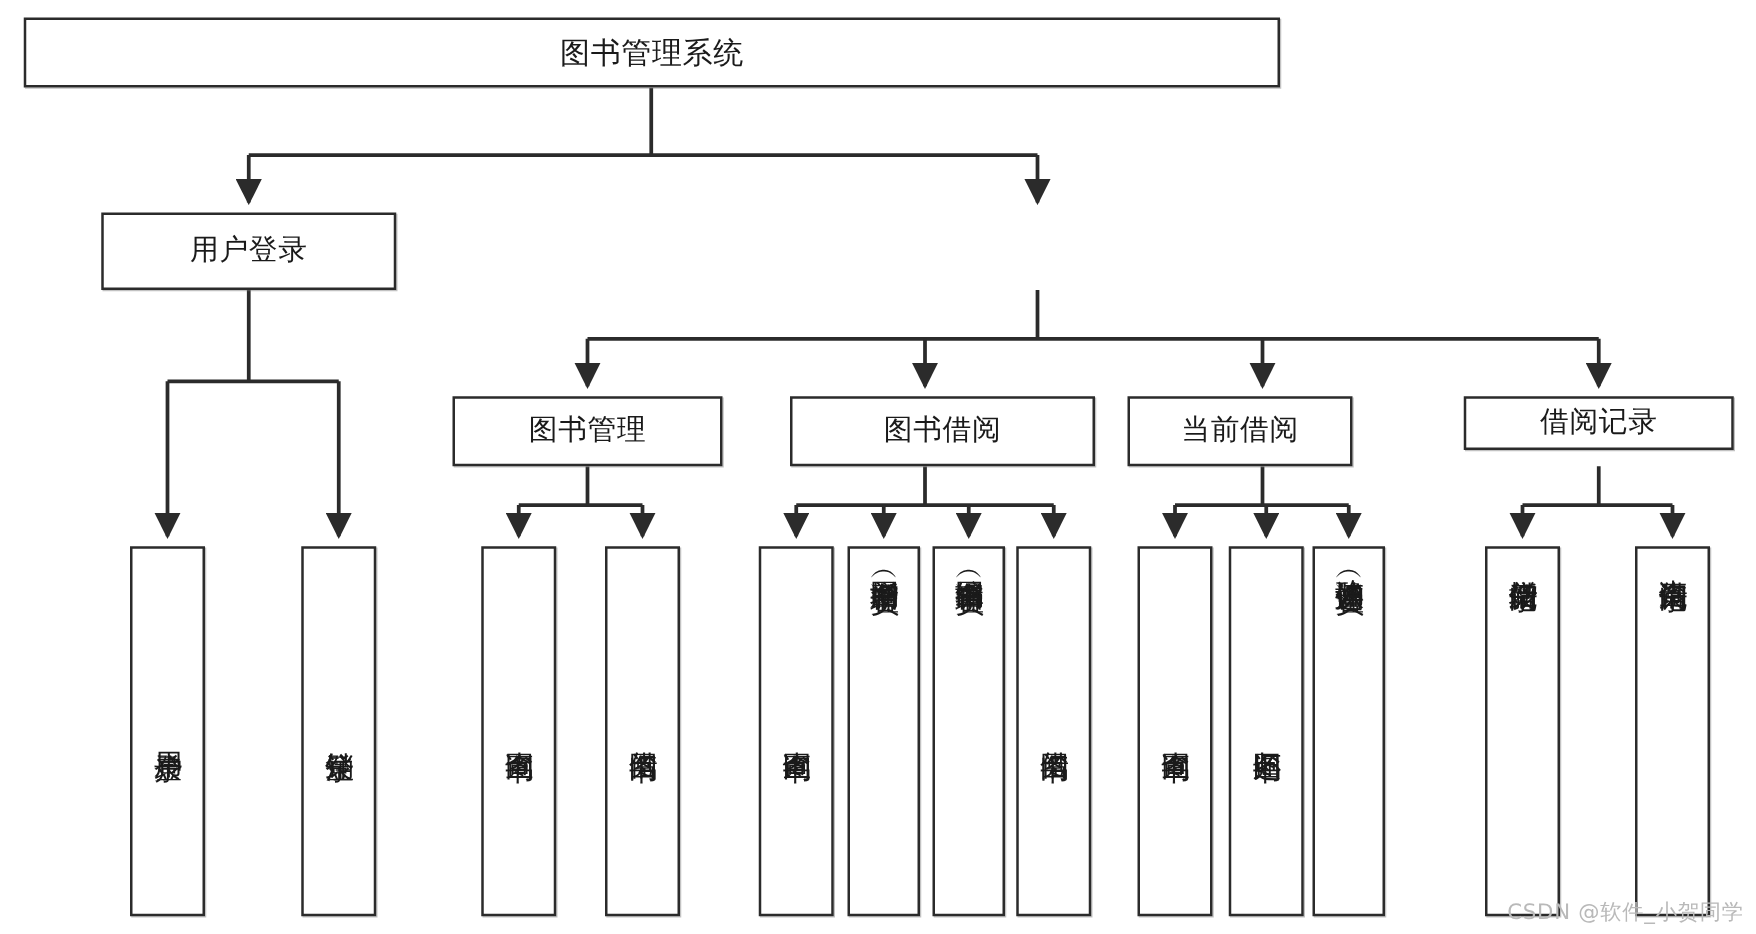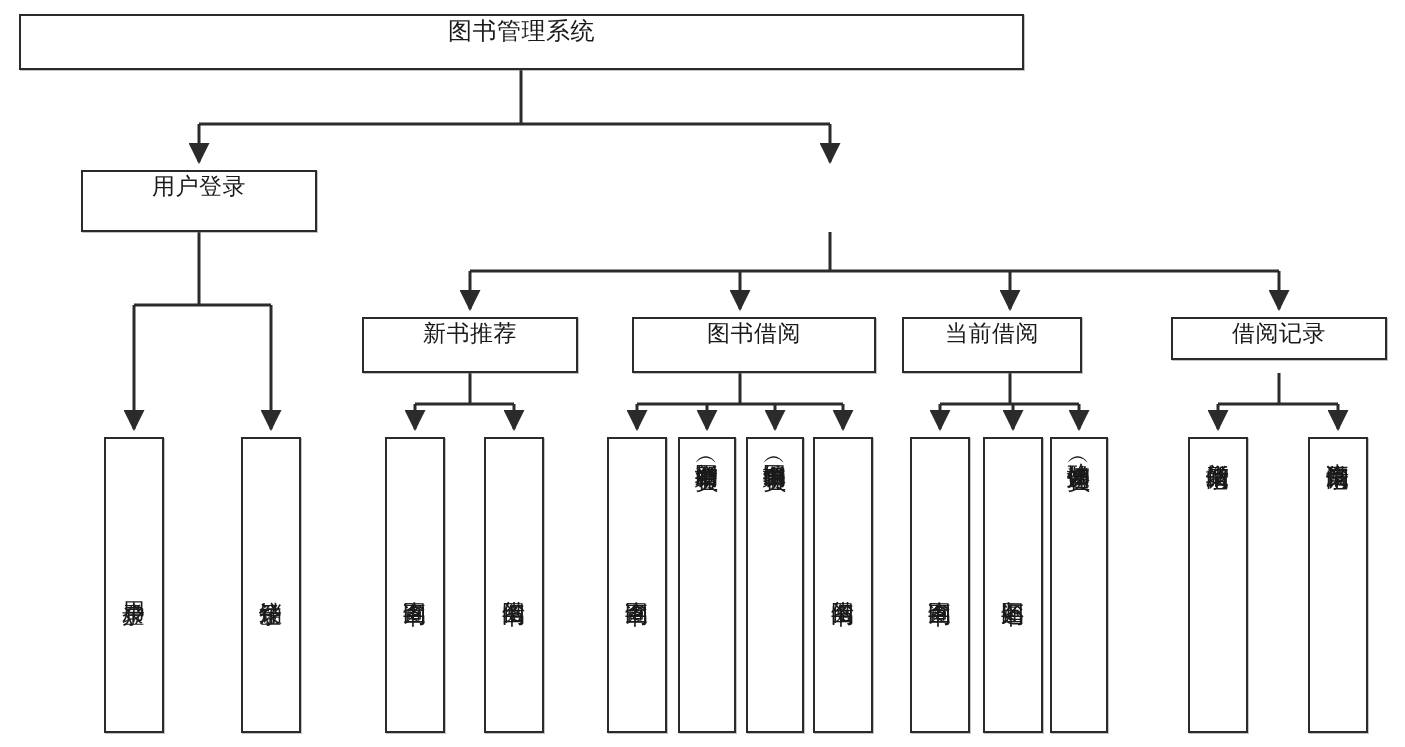--- a/index.html
+++ b/index.html
@@ -25,21 +25,21 @@
     width: 1405px;
     height: 747px;
     pointer-events: none;
   }
   .node {
     position: absolute;
     box-sizing: border-box;
     background: #ffffff;
     border: 2px solid #2b2b2b;
     display: flex;
-    align-items: flex-start;
+    align-items: center;
     justify-content: center;
     color: #1a1a1a;
     box-shadow: 1px 1px 0 rgba(120,120,120,0.45);
   }
   .node-label {
     display: block;
     text-align: center;
     line-height: 1.28;
     white-space: nowrap;
   }
@@ -138,21 +138,21 @@
 
   <div class="node horiz root" style="left:19px; top:14px; width:1005px; height:56px;">
     <span class="node-label">图书管理系统</span>
   </div>
 
   <div class="node horiz" style="left:81px; top:170px; width:236px; height:62px;">
     <span class="node-label">用户登录</span>
   </div>
 
   <div class="node horiz" style="left:362px; top:317px; width:216px; height:56px;">
-    <span class="node-label">新书推荐</span>
+    <span class="node-label">图书管理</span>
   </div>
   <div class="node horiz" style="left:632px; top:317px; width:244px; height:56px;">
     <span class="node-label">图书借阅</span>
   </div>
   <div class="node horiz" style="left:902px; top:317px; width:180px; height:56px;">
     <span class="node-label">当前借阅</span>
   </div>
   <div class="node horiz" style="left:1171px; top:317px; width:216px; height:43px;">
     <span class="node-label">借阅记录</span>
   </div>
@@ -192,13 +192,14 @@
         <span class="node-label">确认归还（管理员）</span>
       </div>
       <div class="node vert" style="left: 1188px; top: 437px; width: 60px; height: 296px;">
         <span class="node-label">新增借阅记录</span>
       </div>
       <div class="node vert" style="left: 1308px; top: 437px; width: 60px; height: 296px;">
         <span class="node-label">查询借阅记录</span>
       </div>
     </div>
 
+  <div id="watermark">CSDN @软件_小贺同学</div>
 </div>
 
 </body></html>

